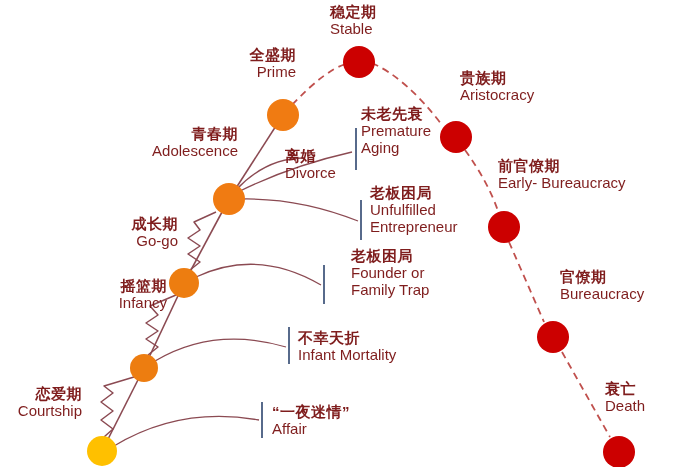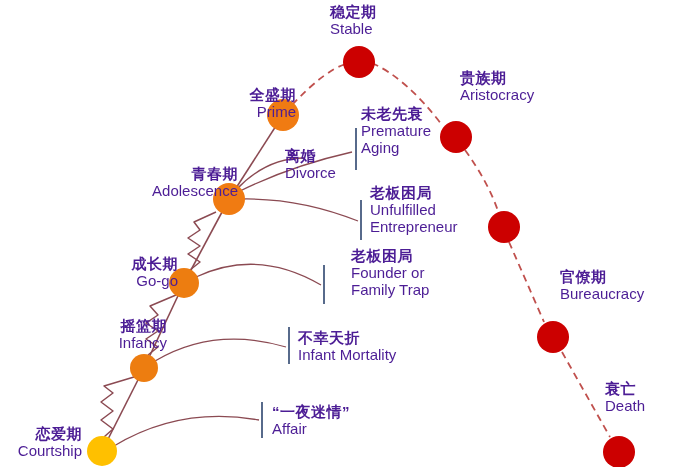--- a/index.html
+++ b/index.html
@@ -17,37 +17,37 @@
   }
   svg.layer {
     position: absolute;
     left: 0;
     top: 0;
     width: 690px;
     height: 467px;
   }
   .lbl {
     position: absolute;
-    color: #4c1d95;
+    color: #7f1d1d;
     line-height: 1.12;
     white-space: nowrap;
   }
   .lbl .zh {
     display: block;
     font-weight: bold;
     font-size: 15px;
     letter-spacing: 0.5px;
   }
   .lbl .en {
     display: block;
     font-weight: normal;
     font-size: 15px;
   }
   .lbl.left   { text-align: left; }
-  .lbl.right  { text-align: right; margin-top: 40px; }
+  .lbl.right  { text-align: right; }
 </style>
 </head>
 <body>
 
 <div id="stage">
 
   <svg class="layer" viewBox="0 0 690 467">
 
     <g>
       <path d="M 102 451 L 144 368" stroke="#8B4A52" stroke-width="1.6" fill="none"></path>
@@ -138,20 +138,24 @@
   <div class="lbl left" style="left:330px; top:4px;">
     <span class="zh">稳定期</span>
     <span class="en">Stable</span>
   </div>
 
   <div class="lbl left" style="left:460px; top:70px;">
     <span class="zh">贵族期</span>
     <span class="en">Aristocracy</span>
   </div>
 
+  <div class="lbl left" style="left:498px; top:158px;">
+    <span class="zh">前官僚期</span>
+    <span class="en">Early- Bureaucracy</span>
+  </div>
 
   <div class="lbl left" style="left:560px; top:269px;">
     <span class="zh">官僚期</span>
     <span class="en">Bureaucracy</span>
   </div>
 
   <div class="lbl left" style="left:605px; top:381px;">
     <span class="zh">衰亡</span>
     <span class="en">Death</span>
   </div>

